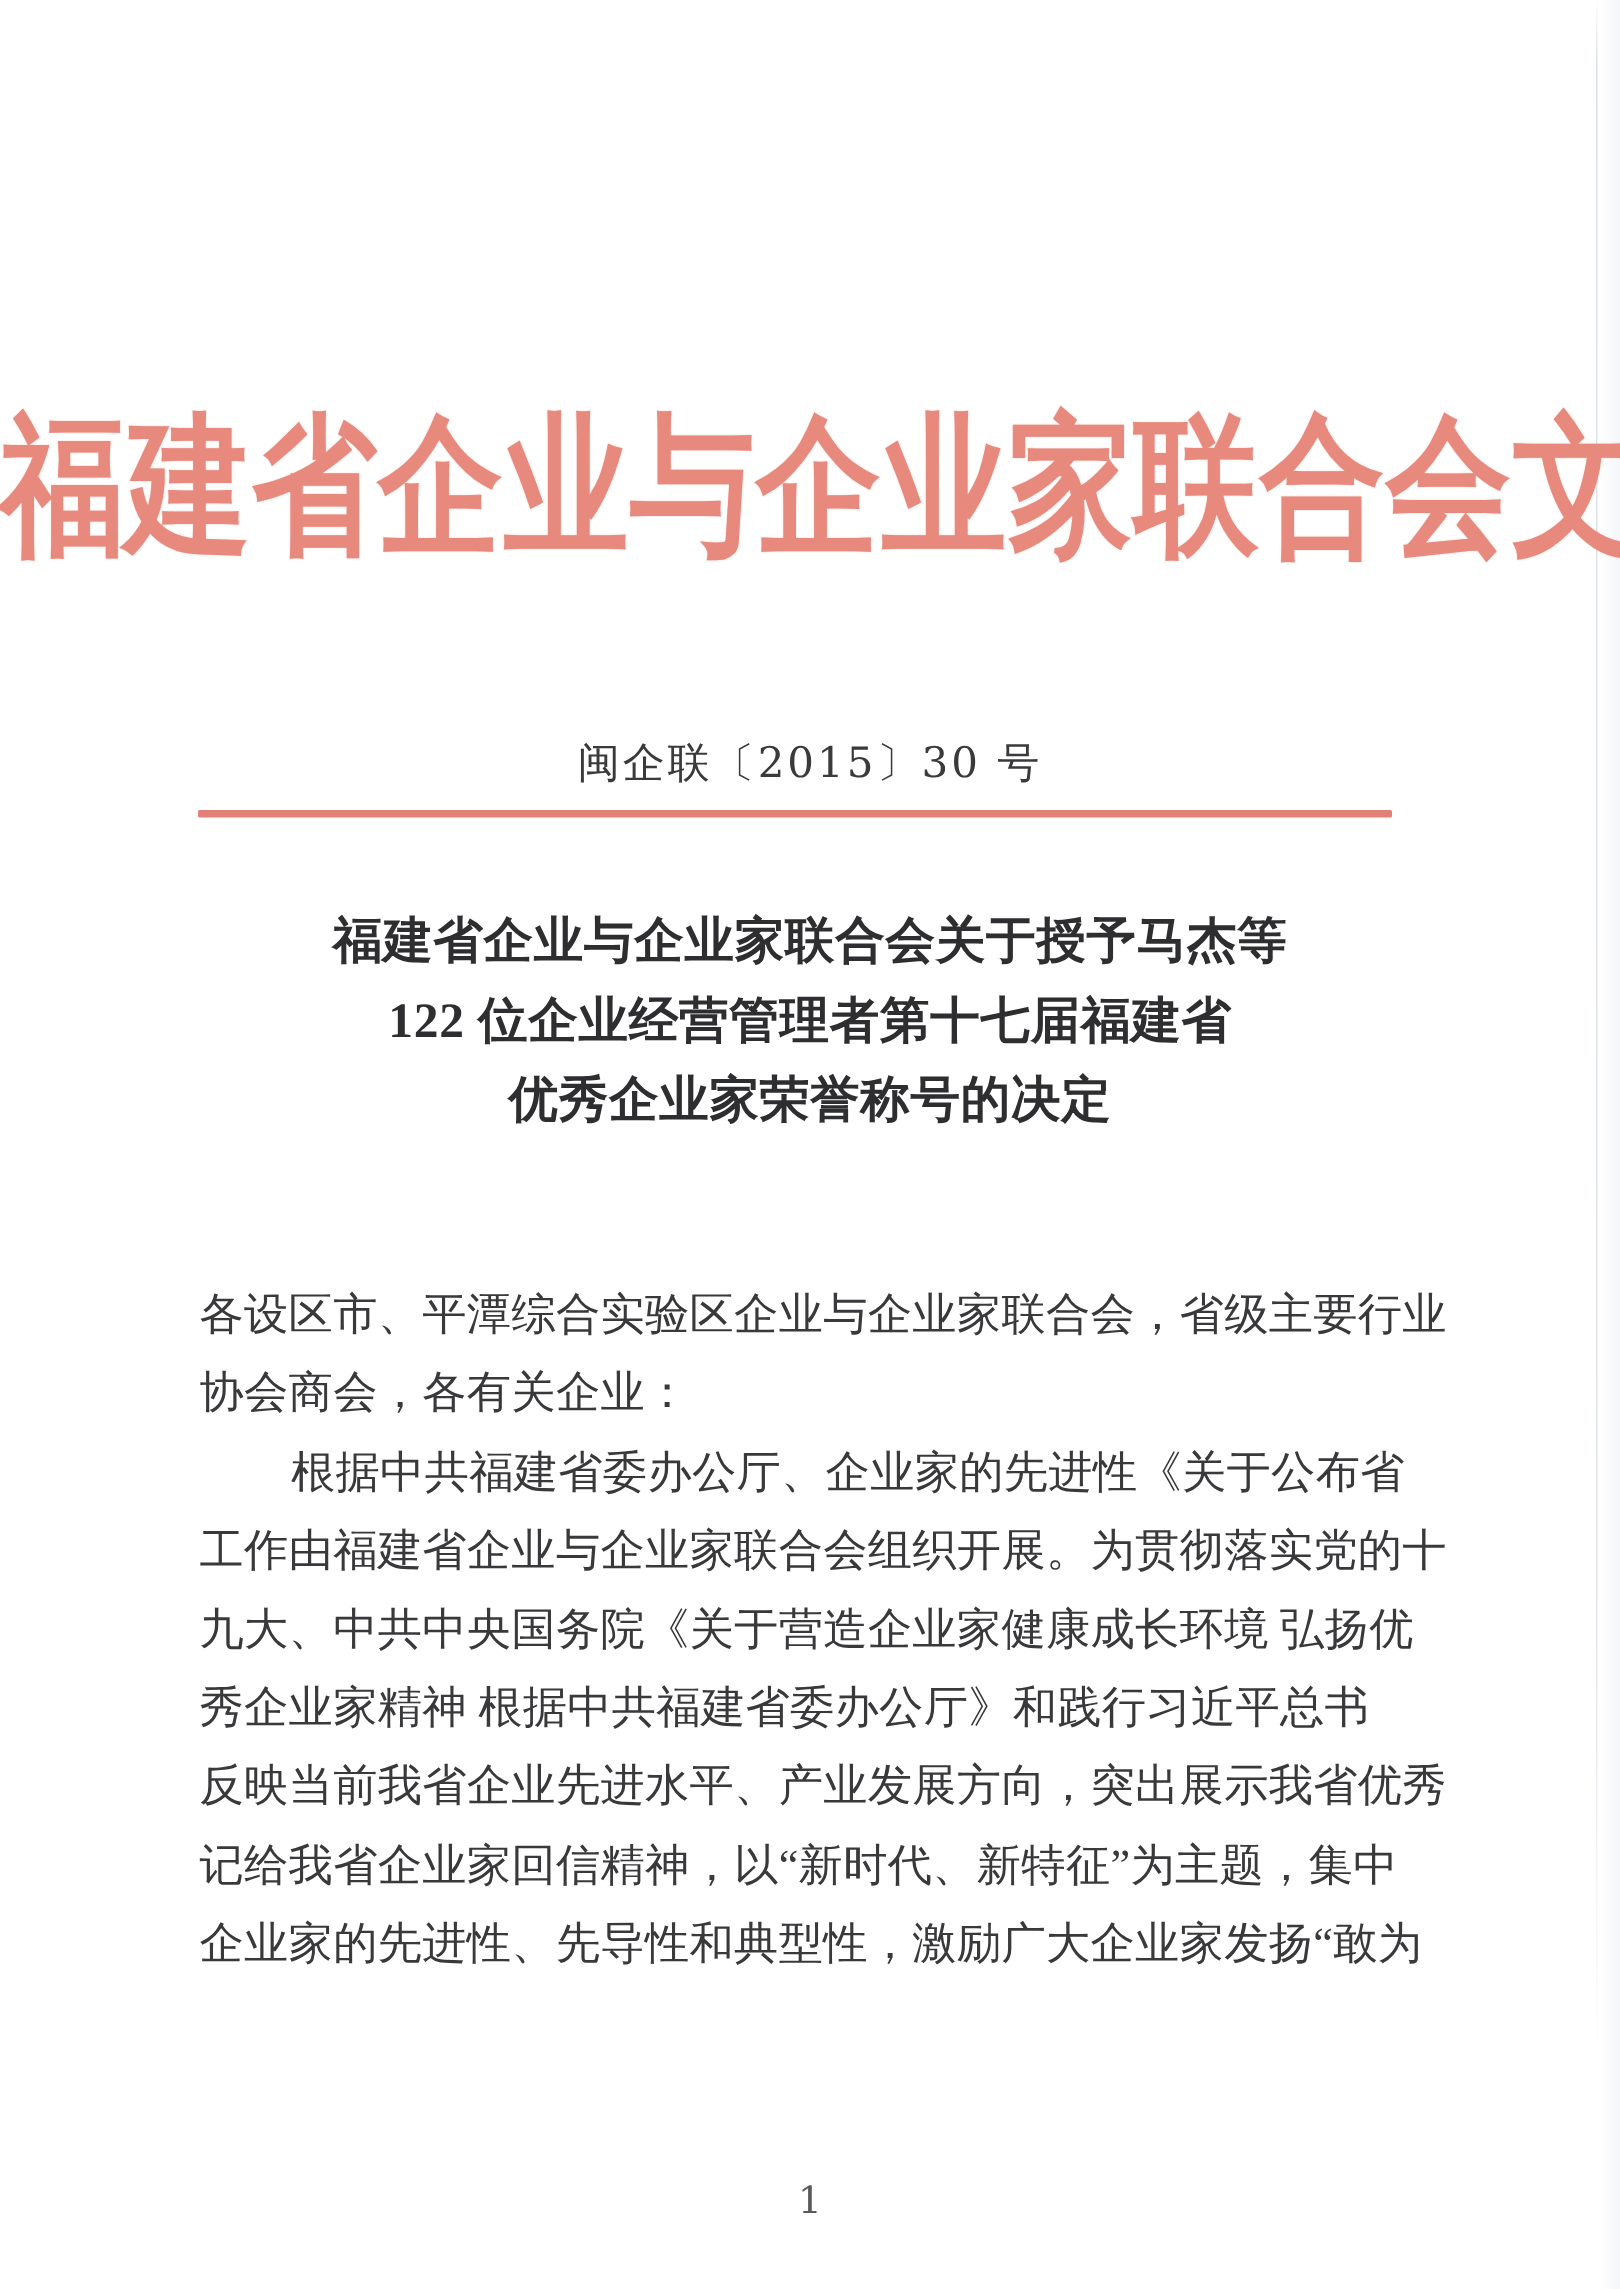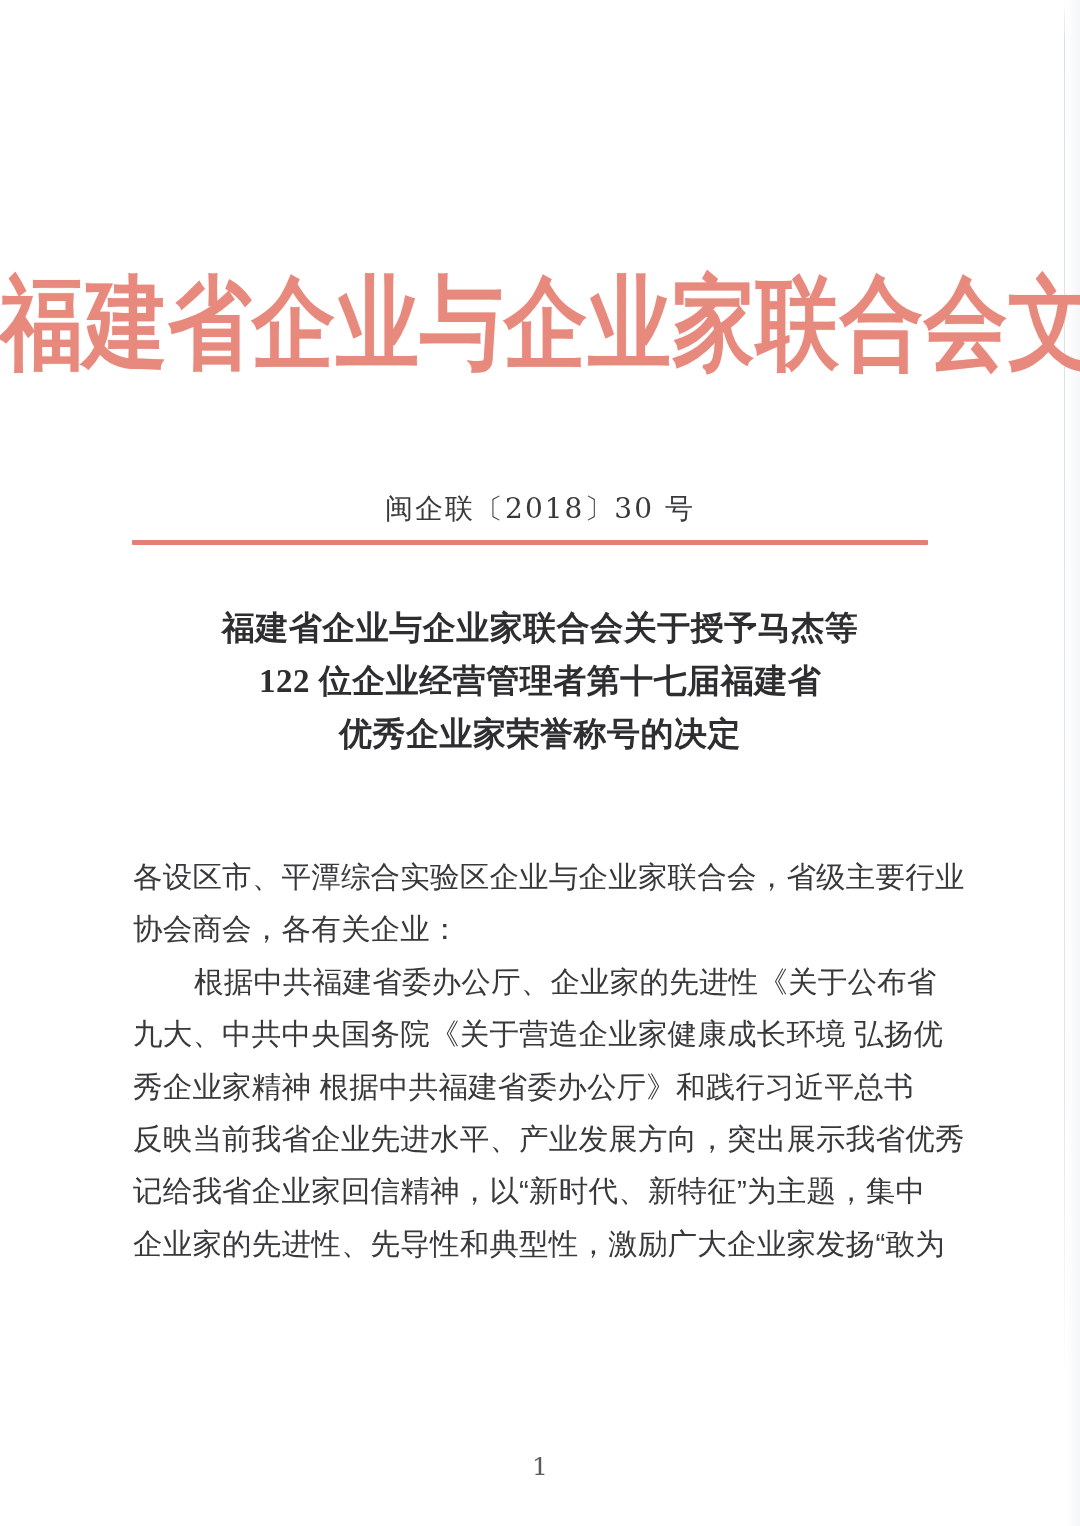--- a/index.html
+++ b/index.html
@@ -98,21 +98,21 @@
     letter-spacing: 0.5px;
     color: #2e2e30;
   }
   .doc-title .tline { display: block; white-space: nowrap; }
   
   .body-block {
     position: absolute;
     left: 133px;
     top: 851px;
     width: 800px;
-    font-family: Liberation Sans, sans-serif;
+    font-family: Liberation Serif, serif;
     font-size: 29.5px;
     line-height: 52.4px;
     letter-spacing: 0.2px;
     color: #39393b;
   }
   .body-block .bline {
     display: block;
     white-space: nowrap;
     height: 52.4px;
   }
@@ -133,34 +133,35 @@
 </head>
 <body>
 
 <div id="page">
 
   <div class="scan-edge2"></div>
   <div class="scan-edge"></div>
 
   <div class="masthead" style="color: rgb(232, 137, 125);">福建省企业与企业家联合会文件</div>
 
-  <div class="doc-number">闽企联〔2018〕30 号</div>
+  <div class="doc-number">闽企联〔2015〕30 号</div>
 
   <div class="red-rule" style="background: rgb(224, 117, 108);"></div>
 
   <div class="doc-title">
     <span class="tline">福建省企业与企业家联合会关于授予马杰等</span>
     <span class="tline">122 位企业经营管理者第十七届福建省</span>
     <span class="tline">优秀企业家荣誉称号的决定</span>
   </div>
 
   <div class="body-block">
     <span class="bline">各设区市、平潭综合实验区企业与企业家联合会，省级主要行业</span>
     <span class="bline">协会商会，各有关企业：</span>
     <span class="bline indent">根据中共福建省委办公厅、企业家的先进性《关于公布省</span>
+    <span class="bline">工作由福建省企业与企业家联合会组织开展。为贯彻落实党的十</span>
     <span class="bline">九大、中共中央国务院《关于营造企业家健康成长环境  弘扬优</span>
     <span class="bline">秀企业家精神  根据中共福建省委办公厅》和践行习近平总书</span>
     <span class="bline">反映当前我省企业先进水平、产业发展方向，突出展示我省优秀</span>
     <span class="bline">记给我省企业家回信精神，以“新时代、新特征”为主题，集中</span>
     <span class="bline">企业家的先进性、先导性和典型性，激励广大企业家发扬“敢为</span>
   </div>
 
   <div class="page-number">1</div>
 
 </div>

